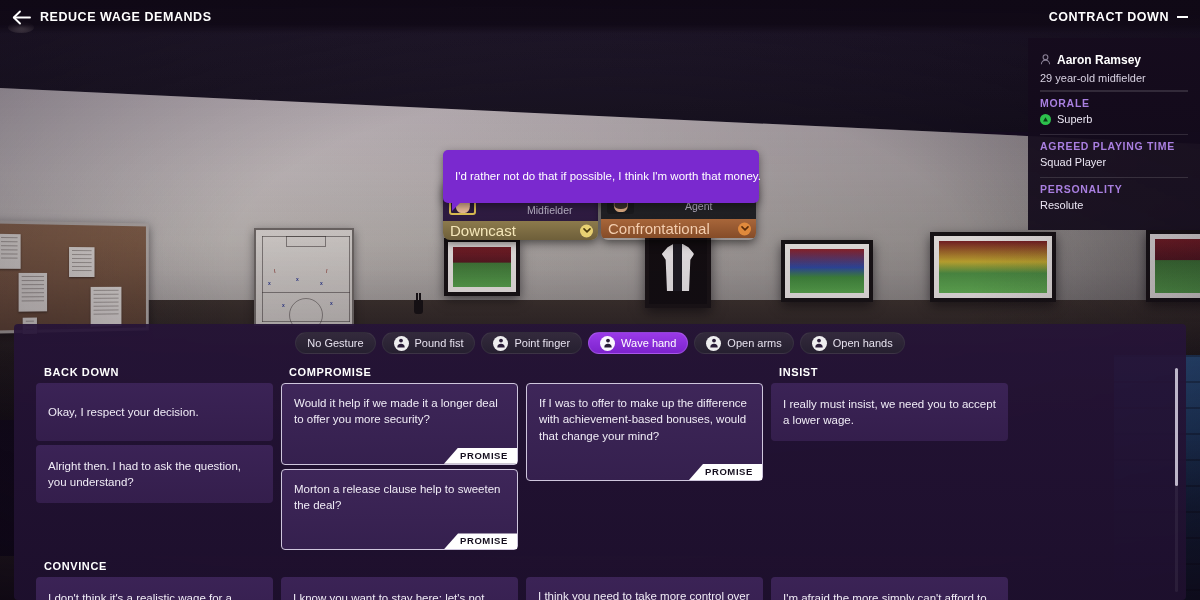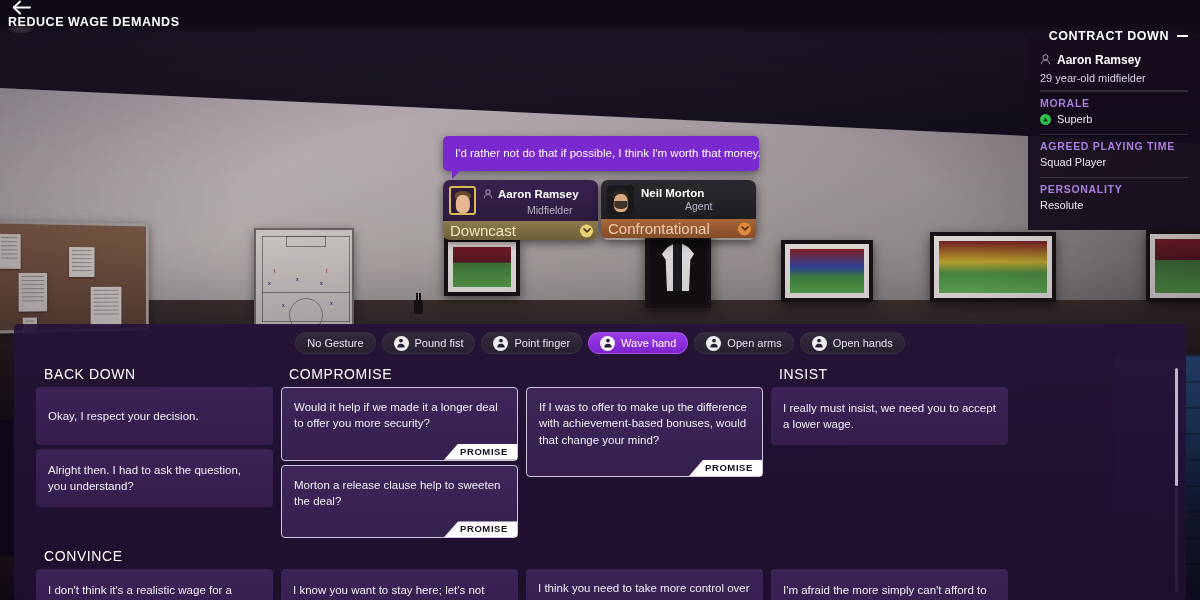--- a/index.html
+++ b/index.html
@@ -117,21 +117,21 @@
   }
   .purple-cast {
     position: absolute; inset: 0; pointer-events: none;
     background: linear-gradient(180deg, rgba(70,30,110,.22) 0%, rgba(40,16,70,.10) 40%, rgba(20,8,36,.40) 100%);
   }
 
   
   #topbar {
     position: absolute; left: 0; top: 0; width: 100%; height: 34px;
     background: linear-gradient(180deg, rgba(16,9,22,.97) 0%, rgba(16,9,22,.88) 72%, rgba(16,9,22,0) 100%);
-    display: flex; align-items: flex-start; z-index: 40; flex-direction: column;
+    display: flex; align-items: center; z-index: 40;
   }
   .back-arrow {
     margin-left: 10px; width: 22px; height: 22px; display: flex;
     align-items: center; justify-content: center; cursor: pointer;
   }
   .back-arrow svg { display: block; }
   #title {
     margin-left: 8px; color: #fff; font-size: 12.5px; font-weight: bold;
     letter-spacing: .55px;
   }
@@ -164,23 +164,23 @@
   .morale-dot {
     width: 11px; height: 11px; border-radius: 50%;
     background: #2cc14c; display: flex; align-items: center; justify-content: center;
     flex: 0 0 auto;
   }
   .morale-dot svg { display: block; }
   .person-glyph { flex: 0 0 auto; opacity: .62; }
 
   
   #speech-bubble {
-    position: absolute; left: 443px; top: 136px; z-index: 30;
+    position: absolute; left: 443px; top: 150px; z-index: 30;
     background: #7a29cf; border-radius: 5px;
-    padding: 10px 12px; max-width: 316px;
+    padding: 19px 12px; max-width: 316px;
     box-shadow: 0 3px 9px rgba(0,0,0,.45);
   }
   #speech-bubble .bubble-text {
     color: #ffffff; font-size: 11.5px; line-height: 1.3; white-space: nowrap;
   }
   #speech-bubble:after {
     content: ""; position: absolute; left: 9px; bottom: -8px;
     border-left: 9px solid #7a29cf; border-bottom: 9px solid transparent;
   }
 
@@ -265,34 +265,34 @@
   .gesture-btn.selected .g-icon { background: rgba(255,255,255,.96); }
   .g-icon svg { display: block; }
 
   #options-scroll {
     position: absolute; left: 0; right: 0; top: 36px; bottom: 0;
     padding: 0 22px 0 22px;
   }
   .cat-row { display: flex; gap: 8px; }
   .cat-col { width: 237px; flex: 0 0 237px; }
   .cat-head {
-    color: #ffffff; font-size: 14px; font-weight: normal;
+    color: #ffffff; font-size: 11px; font-weight: bold;
     letter-spacing: .6px; padding: 6px 0 5px 8px;
   }
   .cat-head.empty { visibility: hidden; }
   .opt {
     background: linear-gradient(180deg, #3b2356 0%, #341e4c 100%);
     border-radius: 4px; padding: 11px 12px; margin-bottom: 4px;
     min-height: 58px; display: flex; align-items: center;
     color: #f0ecf6; font-size: 11.5px; line-height: 1.42;
     cursor: pointer; position: relative;
   }
   .opt.promise {
     border: 1px solid #cfc6dd;
-    padding-bottom: 28px;
+    padding-bottom: 36px;
     background: linear-gradient(180deg, #3e2659 0%, #35204e 100%);
   }
   .opt .promise-tag {
     position: absolute; right: 0; bottom: 0;
     background: #ffffff; color: #16101f;
     font-size: 9.5px; font-weight: bold; letter-spacing: .6px;
     padding: 2px 9px 2px 16px; line-height: 1.25;
     clip-path: polygon(14px 0, 100% 0, 100% 100%, 0 100%);
   }
   .opt-text { display: block; }

